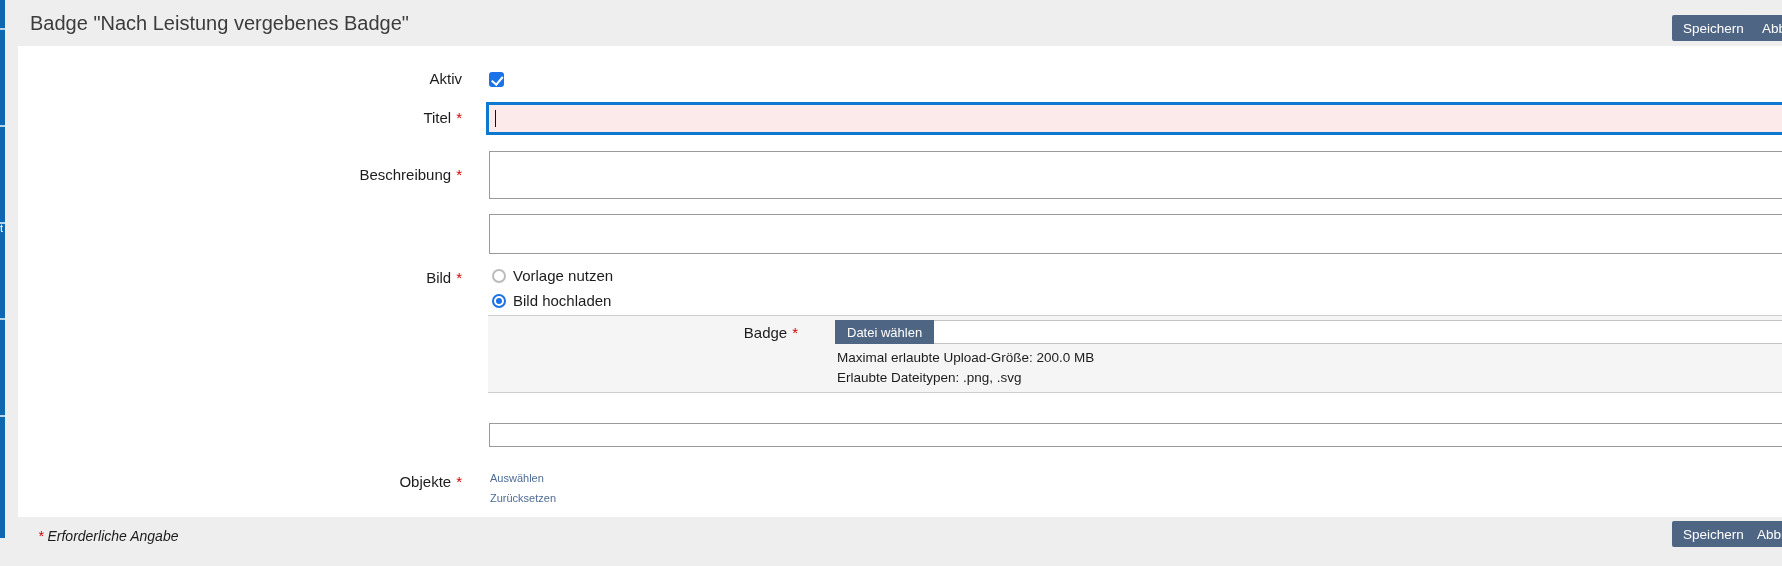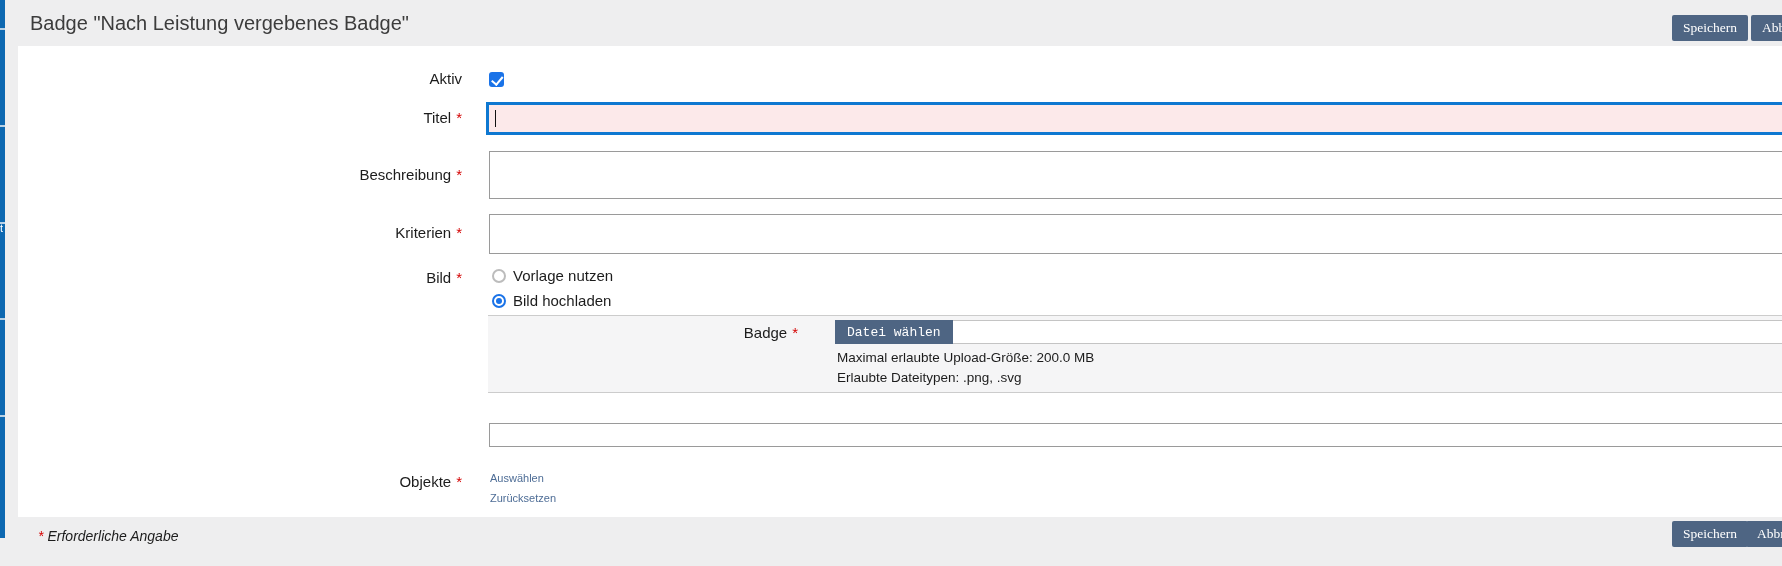--- a/index.html
+++ b/index.html
@@ -11,21 +11,21 @@
   
   .side-strip{ position:absolute; left:0; top:0; width:5px; height:538px; background:#0d68b1; z-index:5; }
   .side-sep{ position:absolute; left:0; width:5px; height:2px; background:#d8e4ee; opacity:.85; }
   .side-frag{ position:absolute; left:0px; top:222px; width:5px; color:#ffffff; font-size:11px; line-height:13px; overflow:hidden; }
 
   
   .header-band{ position:absolute; left:5px; top:0; right:0; height:46px; background:#eeeeef; }
   .page-title{ position:absolute; left:25px; top:0; height:46px; line-height:46px; font-size:20px; font-weight:400; color:#3c3c3c; white-space:nowrap; }
 
   .btn{ position:absolute; height:26px; background:#4e6583; color:#ffffff; border:none; border-radius:2px;
-        font-family:Liberation Serif, serif; font-size:13.5px; padding:0 11px; white-space:nowrap; cursor:pointer; }
+        font-family:Liberation Sans, sans-serif; font-size:13.5px; padding:0 11px; white-space:nowrap; cursor:pointer; }
 
   
   .card{ position:absolute; left:18px; top:46px; right:0; height:471px; background:#ffffff; }
 
   .f-label{ position:absolute; left:0; width:444px; text-align:right; font-size:15px; color:#1c1c1c; line-height:18px; white-space:nowrap; }
   .req{ color:#d40000; margin-left:5px; }
 
   .checkbox{ position:absolute; left:471px; top:26px; width:15px; height:15px; background:#1a73e8; border-radius:3px; }
   .checkbox::after{ content:""; position:absolute; left:4.5px; top:1.5px; width:4.5px; height:8.5px;
                     border:solid #fff; border-width:0 2px 2px 0; transform:rotate(40deg); }
@@ -42,21 +42,21 @@
   .radio{ display:inline-block; vertical-align:-2px; width:14px; height:14px; border-radius:50%; background:#fff; margin-right:7px; position:relative; }
   .radio.off{ border:2px solid #bcbcbc; }
   .radio.on{ border:2px solid #1a73e8; }
   .radio.on::after{ content:""; position:absolute; left:2px; top:2px; width:6px; height:6px; border-radius:50%; background:#1a73e8; }
 
   .file-panel{ position:absolute; left:470px; top:269px; right:-25px; height:78px; background:#f5f5f6;
                border-top:1px solid #cccccc; border-bottom:1px solid #cccccc; }
   .file-label{ position:absolute; left:0; top:9px; width:310px; text-align:right; font-size:15px; color:#1c1c1c; line-height:16px; white-space:nowrap; }
   .file-strip{ position:absolute; left:347px; top:4px; right:0; height:24px; background:#ffffff; border:1px solid #c4c4c4; }
   .file-btn{ position:absolute; left:347px; top:4px; height:24px; background:#4e6583; color:#fff; border:none;
-             font-family:Liberation Mono, monospace; font-size:13px; padding:0 12px; cursor:pointer; }
+             font-family:Liberation Sans, sans-serif; font-size:13px; padding:0 12px; cursor:pointer; }
   .file-hint{ position:absolute; left:349px; font-size:13.5px; color:#1c1c1c; line-height:16px; white-space:nowrap; }
   .hint1{ top:34px; } .hint2{ top:54px; }
 
   .gueltig-input{ position:absolute; left:471px; top:377px; right:-25px; height:24px; background:#fff; border:1px solid #9a9a9a; }
 
   .obj-link{ position:absolute; left:472px; font-size:11px; line-height:16px; color:#4e6d96; text-decoration:none; white-space:nowrap; }
 
   
   .footer-band{ position:absolute; left:5px; top:517px; right:0; height:49px; background:#eeeeef; }
   .footer-note{ position:absolute; left:33px; top:11px; font-size:14px; color:#1c1c1c; white-space:nowrap;font-style:italic; }
@@ -88,21 +88,20 @@
     <div class="checkbox"></div>
 
     <div class="f-label" style="top:63px"><span>Titel</span><span class="req">*</span></div>
     <div class="titel-input">
       <div class="caret"></div>
     </div>
 
     <div class="f-label" style="top:120px"><span>Beschreibung</span><span class="req">*</span></div>
     <div class="ta ta-beschreibung"></div>
 
-    <div class="f-label" style="top:178px"><span>Kriterien</span><span class="req">*</span></div>
     <div class="ta ta-kriterien"></div>
 
     <div class="f-label" style="top:223px"><span>Bild</span><span class="req">*</span></div>
     <div class="radio-row" style="top:222px">
       <span class="radio off"></span><span>Vorlage nutzen</span>
     </div>
     <div class="radio-row" style="top:247px">
       <span class="radio on"></span><span>Bild hochladen</span>
     </div>
 

